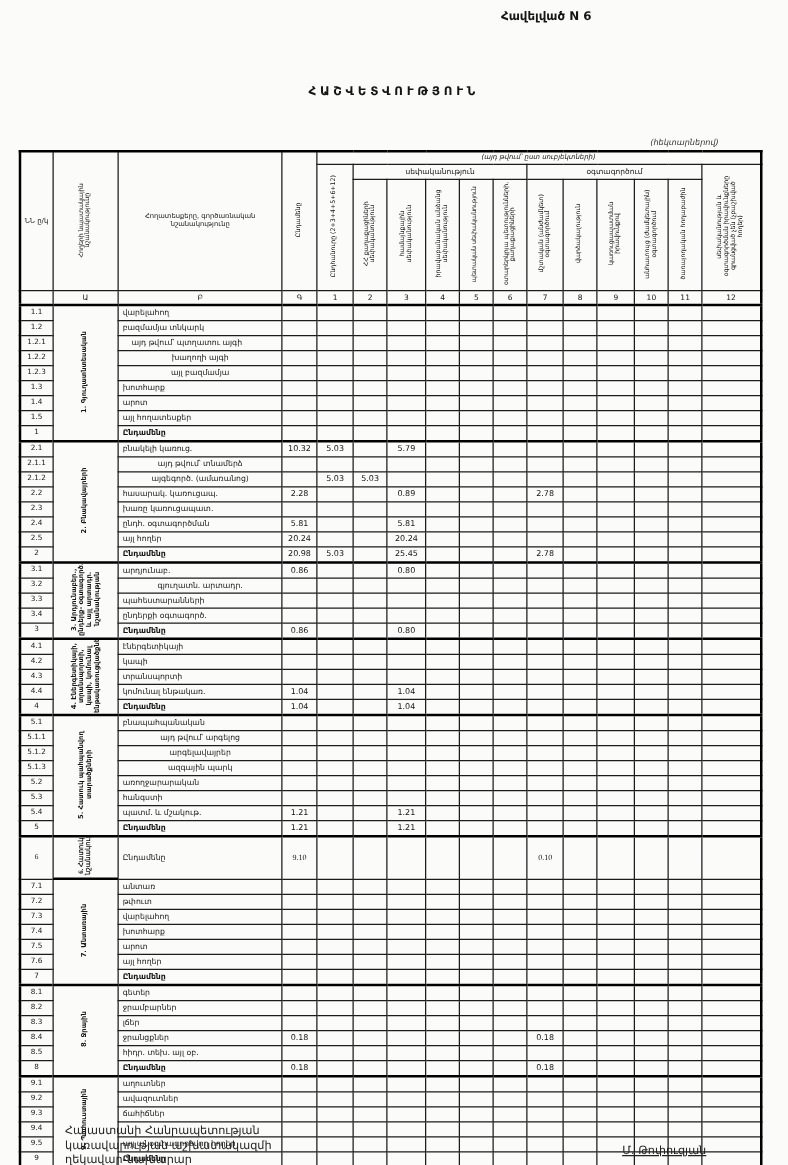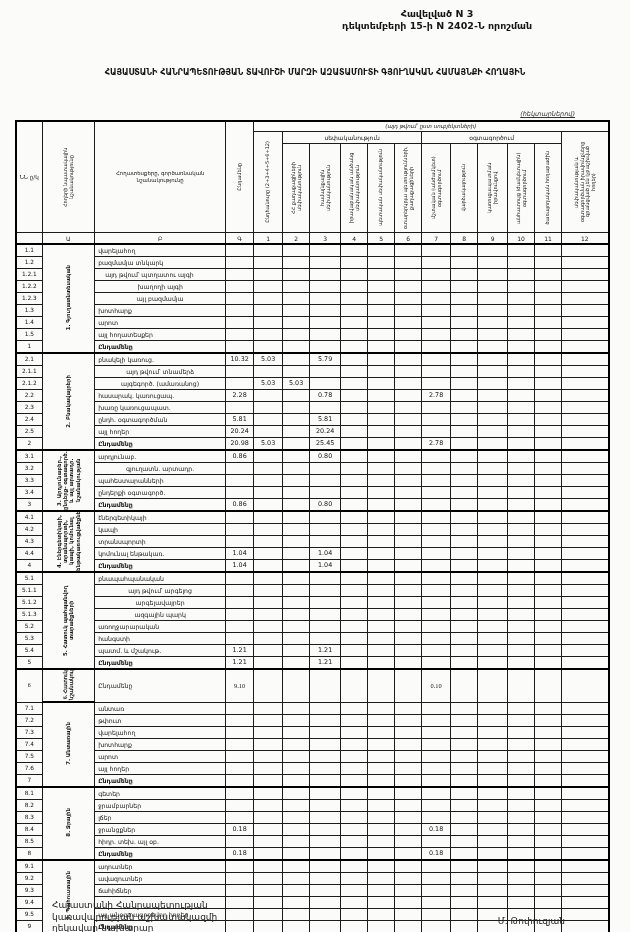--- a/index.html
+++ b/index.html
@@ -14,21 +14,21 @@
     text-align:center;font-weight:bold;font-size:9.5px;line-height:11.5px;
   }
   .title-block{
     position:absolute;top:68px;left:15px;width:600px;text-align:center;font-weight:bold;
   }
   .title-block .t1{font-size:9.5px;letter-spacing:3px;line-height:12px;}
   .title-block .t2{font-size:8px;line-height:10px;}
   .title-block .t3{font-size:8px;line-height:10px;}
   .title-block .t4{font-size:7.5px;line-height:10px;}
   .units-note{
-    position:absolute;top:110px;right:55px;font-style:italic;font-size:6.5px;color:#333;text-decoration:underline;
+    position:absolute;top:110px;right:55px;font-style:italic;font-size:6.5px;color:#333;
   }
   .table-wrap{position:absolute;top:120px;left:15px;}
   table{border-collapse:collapse;table-layout:fixed;}
   th,td{
     border:1px solid #1c1c1c;padding:0 1px;overflow:hidden;
     font-size:6.2px;line-height:7px;vertical-align:middle;
   }
   table{border:2px solid #000;}
   thead th{font-weight:normal;}
   .band{font-style:italic;font-size:5.5px;height:9px;text-align:center;}
@@ -54,33 +54,32 @@
   tr.total td{border-top:1.5px solid #000;border-bottom:2px solid #000;}
   tr.total td.lbl{font-weight:bold;}
   td.seccell{text-align:center;vertical-align:middle;border-bottom:2px solid #000;}
   tr.row6 td{height:30px;font-family:Liberation Serif, serif;}
   .nnhead{font-size:5.6px;text-align:center;}
   .typehead{font-size:5.4px;text-align:center;}
   .footer{
     position:absolute;left:15px;top:900px;font-size:9px;line-height:11.5px;color:#222;margin-left:37px;
   }
   .signature{
-    position:absolute;right:65px;top:916px;font-size:9px;color:#222;
+    position:absolute;right:65px;top:916px;font-size:9px;color:#222;text-decoration:underline;
   }
 </style>
 </head>
 <body>
 
 <div class="appendix">
-  <div>Հավելված N 3</div>
-  <div>դեկտեմբերի 15-ի N 2402-Ն որոշման</div>
+  <div>Հավելված N 6</div>
 </div>
 
 <div class="title-block">
-  <div class="t2">ՀԱՅԱՍՏԱՆԻ ՀԱՆՐԱՊԵՏՈՒԹՅԱՆ ՏԱՎՈՒՇԻ ՄԱՐԶԻ ԱԶԱՏԱՄՈՒՏԻ ԳՅՈՒՂԱԿԱՆ ՀԱՄԱՅՆՔԻ ՀՈՂԱՅԻՆ</div>
+  <div class="t1">ՀԱՇՎԵՏՎՈՒԹՅՈՒՆ</div>
 </div>
 
 <div class="units-note">(հեկտարներով)</div>
 
 <div class="table-wrap">
   <table id="report-table">
       <colgroup>
         <col style="width: 26px;">
         <col style="width: 21px;">
         <col style="width: 131px;">
@@ -349,21 +348,21 @@
           <td class="val"></td>
           <td class="val"></td>
           <td class="val"></td>
         </tr>
         <tr>
           <td class="nn">2.2</td>
           <td class="lbl left">հասարակ. կառուցապ.</td>
           <td class="val">2.28</td>
           <td class="val"></td>
           <td class="val"></td>
-          <td class="val">0.78</td>
+          <td class="val">0.89</td>
           <td class="val"></td>
           <td class="val"></td>
           <td class="val"></td>
           <td class="val">2.78</td>
           <td class="val"></td>
           <td class="val"></td>
           <td class="val"></td>
           <td class="val"></td>
           <td class="val"></td>
         </tr>

